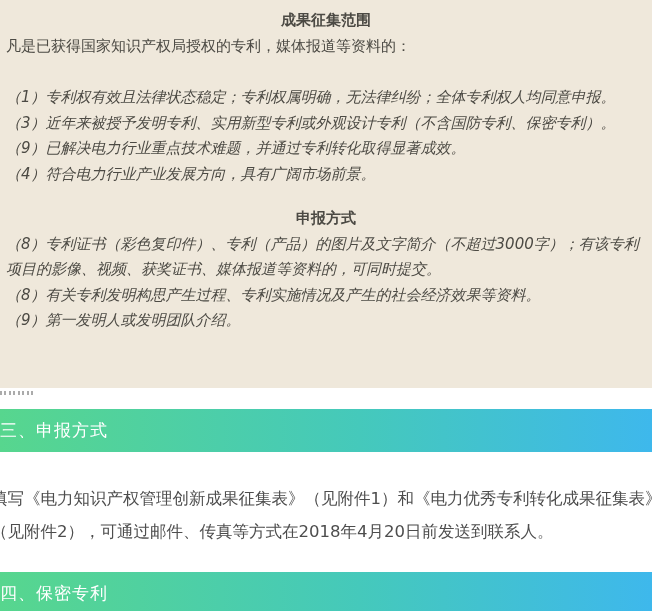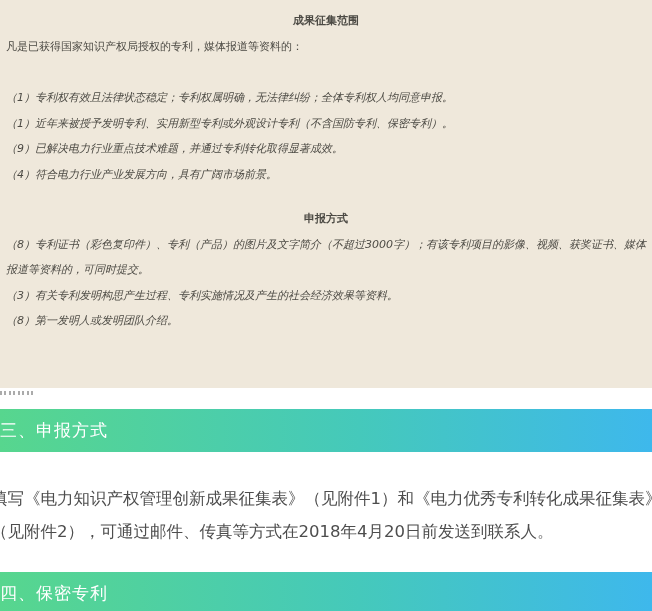--- a/index.html
+++ b/index.html
@@ -10,21 +10,21 @@
     background:#ffffff;
     font-family:"DejaVu Sans","Liberation Sans",sans-serif;
   }
   
   .scope-panel{
     position:absolute;top:0;left:0;
     width:652px;height:388px;
     box-sizing:border-box;
     background:#efe8db;
     color:#4c4a44;
-    font-size:11px;
+    font-size:15px;
     line-height:25.5px;
     padding:8px 6px 0 6px;
   }
   .sec-title{
     text-align:center;
     font-weight:bold;
   }
   .spacer-line{height:26px;}
   .spacer-sm{height:19px;}
   .item{margin:0;font-style:italic;}
@@ -59,28 +59,28 @@
 </head>
 <body>
 
 <div class="canvas">
 
   <div class="scope-panel">
     <div class="sec-title">成果征集范围</div>
     <div class="intro">凡是已获得国家知识产权局授权的专利，媒体报道等资料的：</div>
     <div class="spacer-line"></div>
     <div class="item">（1）专利权有效且法律状态稳定；专利权属明确，无法律纠纷；全体专利权人均同意申报。</div>
-    <div class="item">（1）近年来被授予发明专利、实用新型专利或外观设计专利（不含国防专利、保密专利）。</div>
+    <div class="item">（3）近年来被授予发明专利、实用新型专利或外观设计专利（不含国防专利、保密专利）。</div>
     <div class="item">（9）已解决电力行业重点技术难题，并通过专利转化取得显著成效。</div>
     <div class="item">（4）符合电力行业产业发展方向，具有广阔市场前景。</div>
     <div class="spacer-sm"></div>
     <div class="sec-title">申报方式</div>
     <div class="item">（8）专利证书（彩色复印件）、专利（产品）的图片及文字简介（不超过3000字）；有该专利项目的影像、视频、获奖证书、媒体报道等资料的，可同时提交。</div>
-    <div class="item">（3）有关专利发明构思产生过程、专利实施情况及产生的社会经济效果等资料。</div>
-    <div class="item">（8）第一发明人或发明团队介绍。</div>
+    <div class="item">（8）有关专利发明构思产生过程、专利实施情况及产生的社会经济效果等资料。</div>
+    <div class="item">（9）第一发明人或发明团队介绍。</div>
   </div>
 
   <div class="dots-line"></div>
 
   <div class="banner banner-apply">
     <span>三、申报方式</span>
   </div>
 
   <div class="apply-paragraph">
     <div class="pline">填写《电力知识产权管理创新成果征集表》（见附件1）和《电力优秀专利转化成果征集表》</div>

